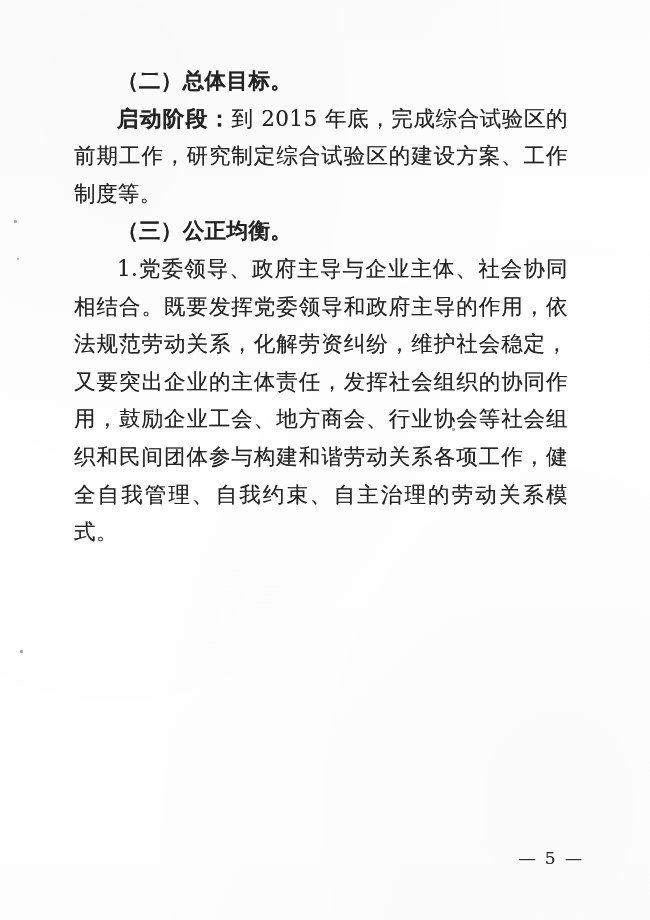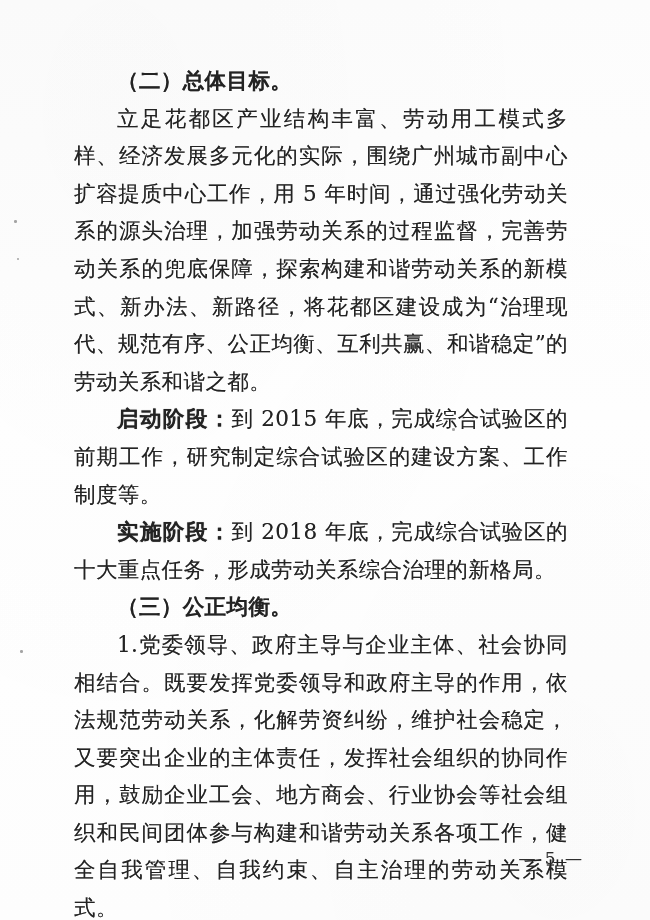--- a/index.html
+++ b/index.html
@@ -91,25 +91,23 @@
 
   <span class="speck" style="left:14px; top:220px; width:2.5px; height:2.5px;"></span>
   <span class="speck" style="left:17px; top:258px; width:2px; height:2px;"></span>
   <span class="speck" style="left:20px; top:650px; width:2.5px; height:2.5px;"></span>
   <span class="speck" style="left:452px; top:428px; width:2.5px; height:2.5px;"></span>
 
   <div id="textblock">
 
     <p class="para heading">（二）总体目标。</p>
 
-    <p class="para">立足花都区产业结构丰富、劳动用工模式多样、经济发展多元化的实际，围绕广州城市副中心扩容提质中心工作，用 5 年时间，通过强化劳动关系的源头治理，加强劳动关系的过程监督，完善劳动关系的兜底保障，探索构建和谐劳动关系的新模式、新办法、新路径，将花都区建设成为“治理现代、规范有序、公正均衡、互利共赢、和谐稳定”的劳动关系和谐之都。</p>
 
     <p class="para hang"><span class="lead">启动阶段：</span><span>到 2015 年底，完成综合试验区的前期工作，研究制定综合试验区的建设方案、工作制度等。</span></p>
 
-    <p class="para hang"><span class="lead">实施阶段：</span><span>到 2018 年底，完成综合试验区的十大重点任务，形成劳动关系综合治理的新格局。</span></p>
 
 
     <p class="para heading">（三）公正均衡。</p>
 
     <p class="para">1.党委领导、政府主导与企业主体、社会协同相结合。既要发挥党委领导和政府主导的作用，依法规范劳动关系，化解劳资纠纷，维护社会稳定，又要突出企业的主体责任，发挥社会组织的协同作用，鼓励企业工会、地方商会、行业协会等社会组织和民间团体参与构建和谐劳动关系各项工作，健全自我管理、自我约束、自主治理的劳动关系模式。</p>
 
   </div>
 
   <div id="pagenum">— 5 —</div>
 

